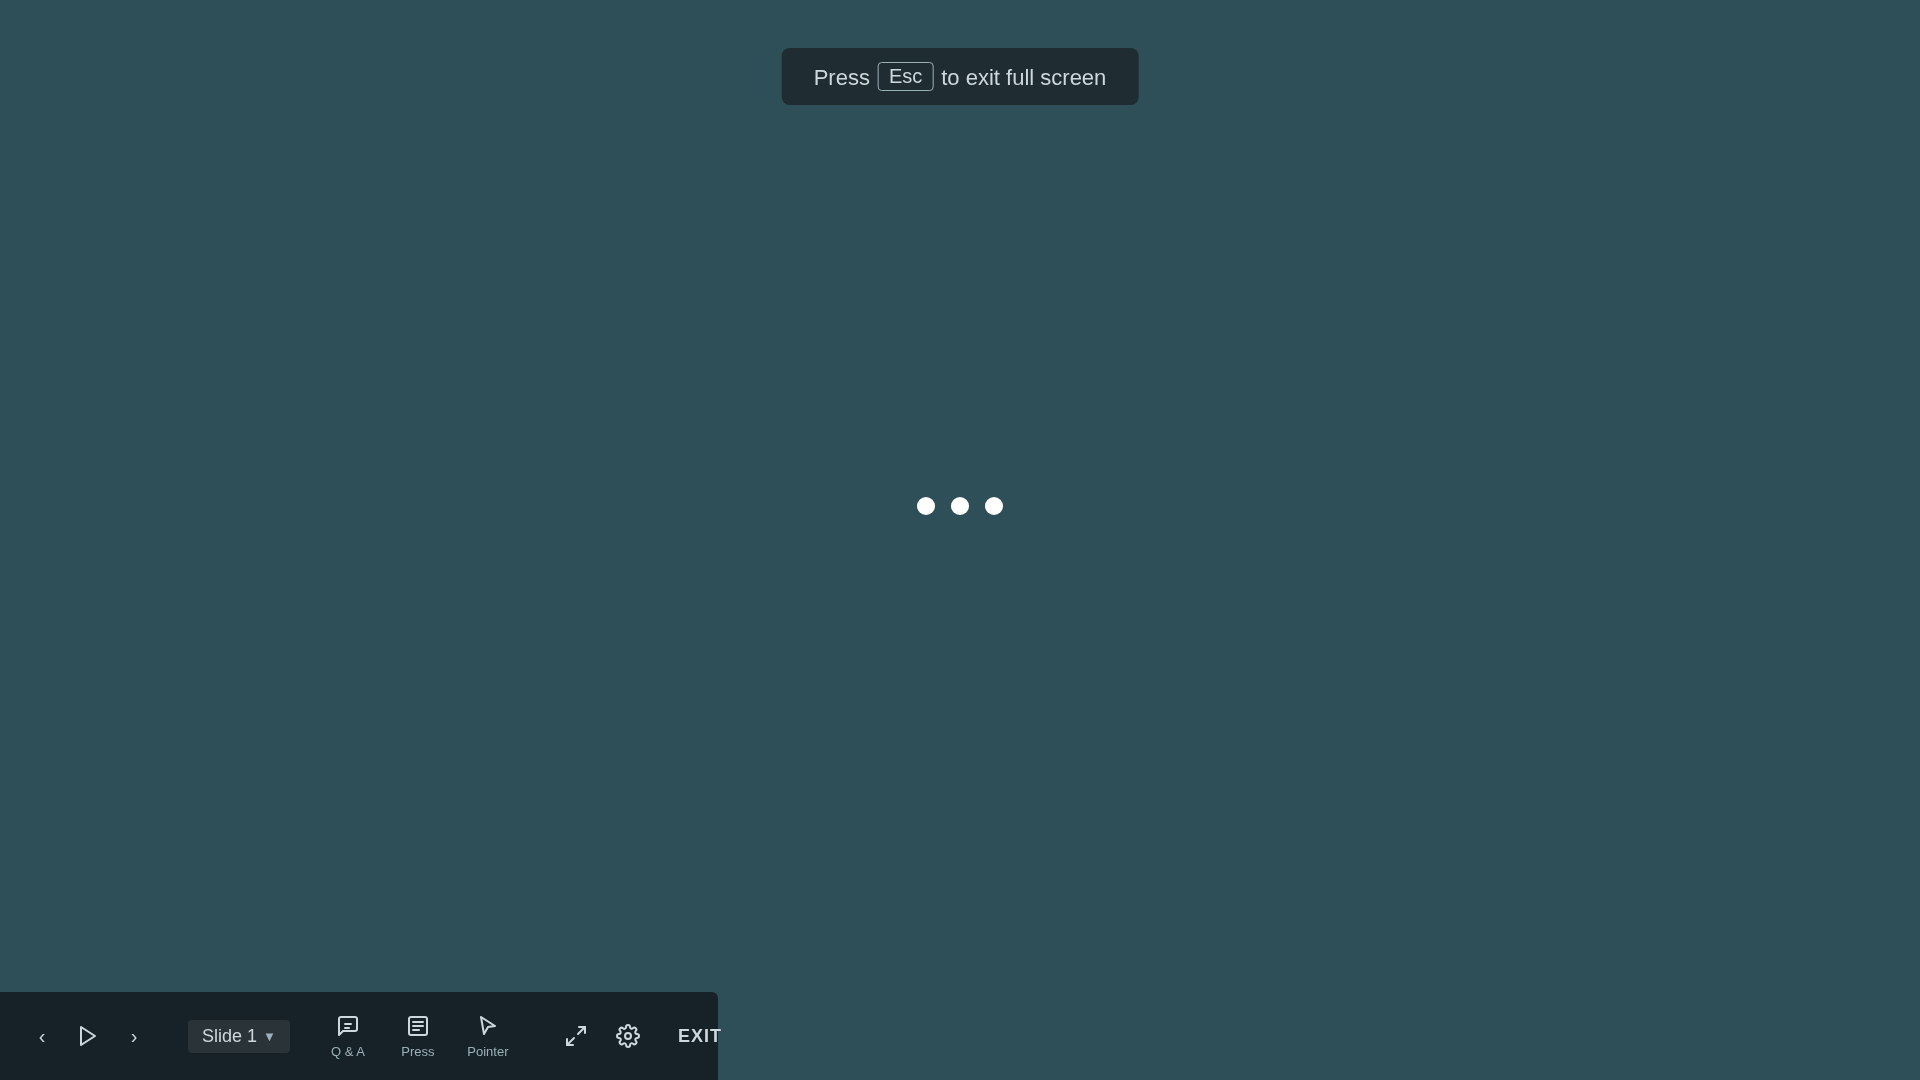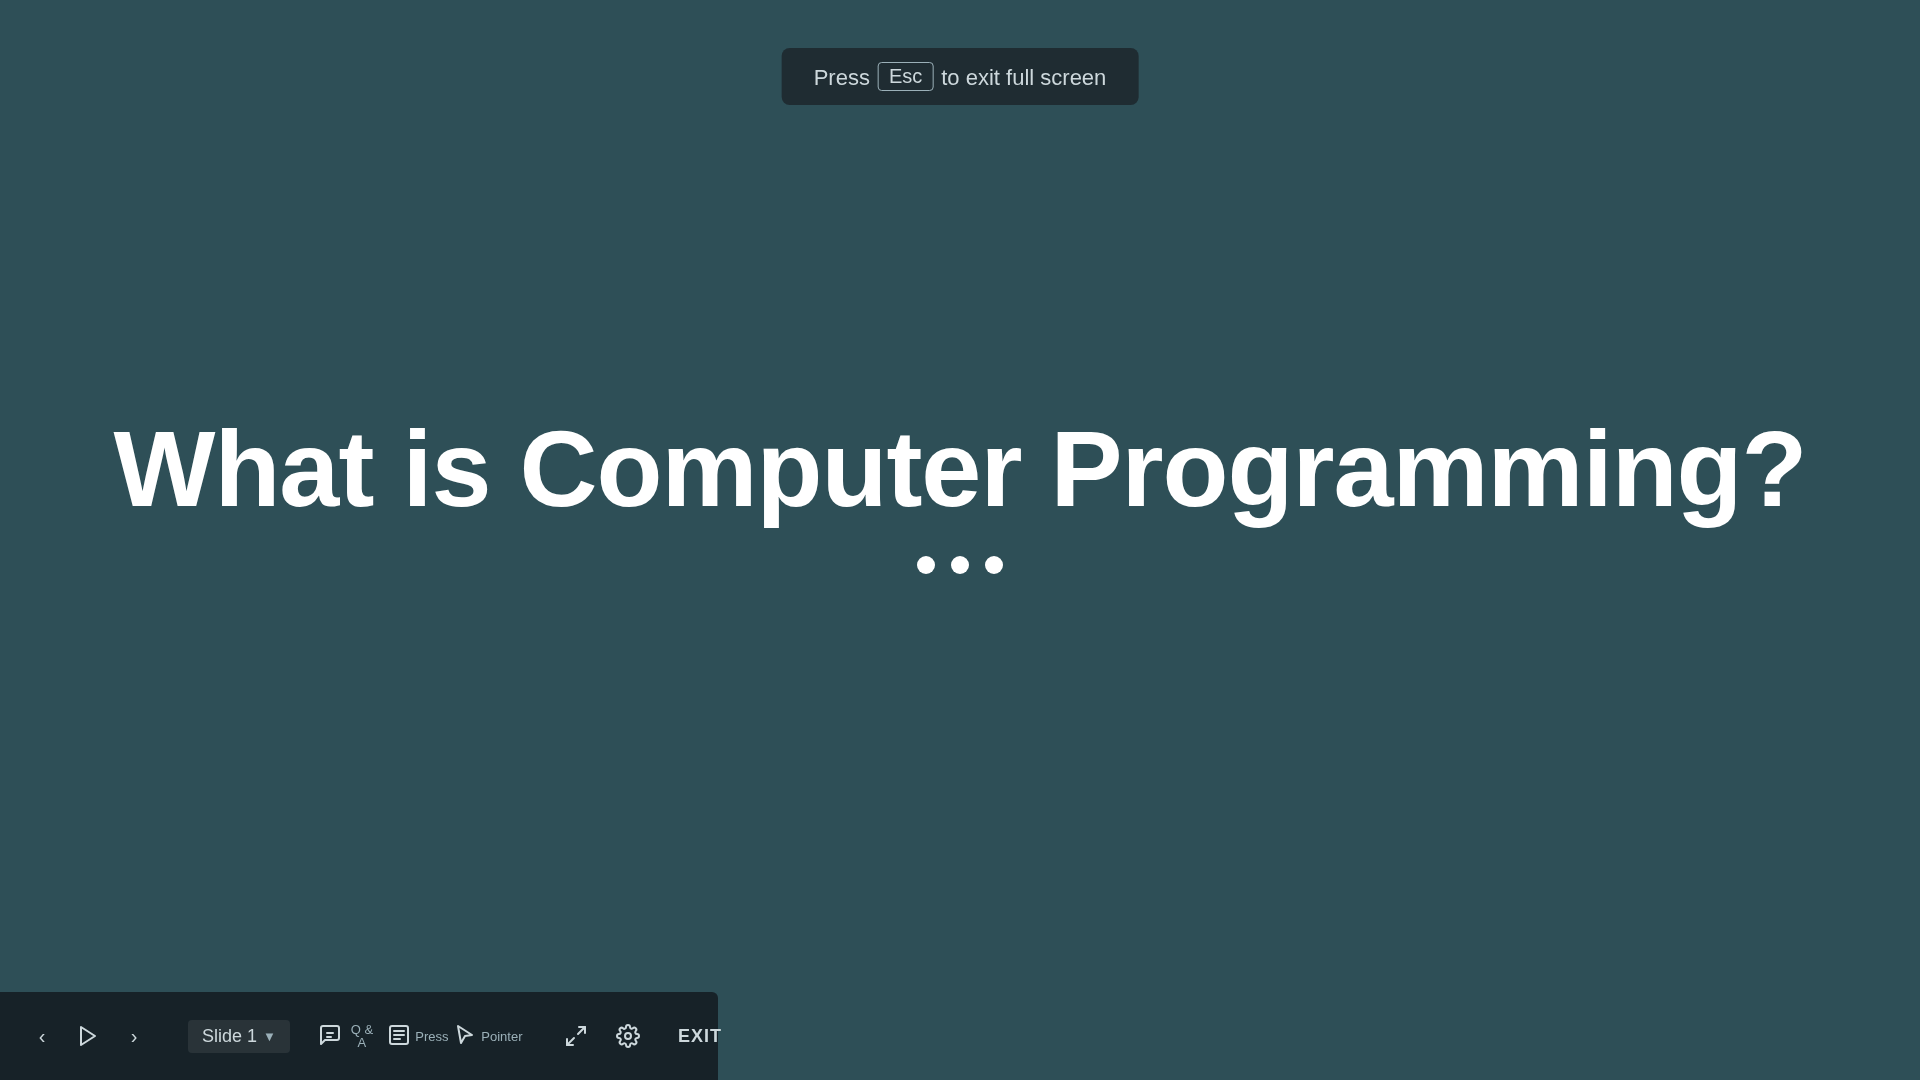--- a/index.html
+++ b/index.html
@@ -165,21 +165,21 @@
     }
 
     .toolbar-actions {
       display: flex;
       align-items: center;
       gap: 2px;
     }
 
     .action-btn {
       display: flex;
-      flex-direction: row;
+      flex-direction: column;
       align-items: center;
       justify-content: center;
       gap: 4px;
       width: 68px;
       height: 64px;
       background: transparent;
       border: none;
       color: #cdd8dc;
       cursor: pointer;
       border-radius: 4px;
@@ -244,21 +244,20 @@
 </head>
 <body>
 
 <div class="hint-bar">
   <span>Press</span>
   <span class="esc-key">Esc</span>
   <span>to exit full screen</span>
 </div>
 
 <div class="slide-content">
-  <h1 class="slide-title">What is Computer Programming?</h1>
   <div class="slide-dots">
     <span></span>
     <span></span>
     <span></span>
   </div>
 </div>
 
 <div class="toolbar">
 
   <div class="toolbar-nav">

